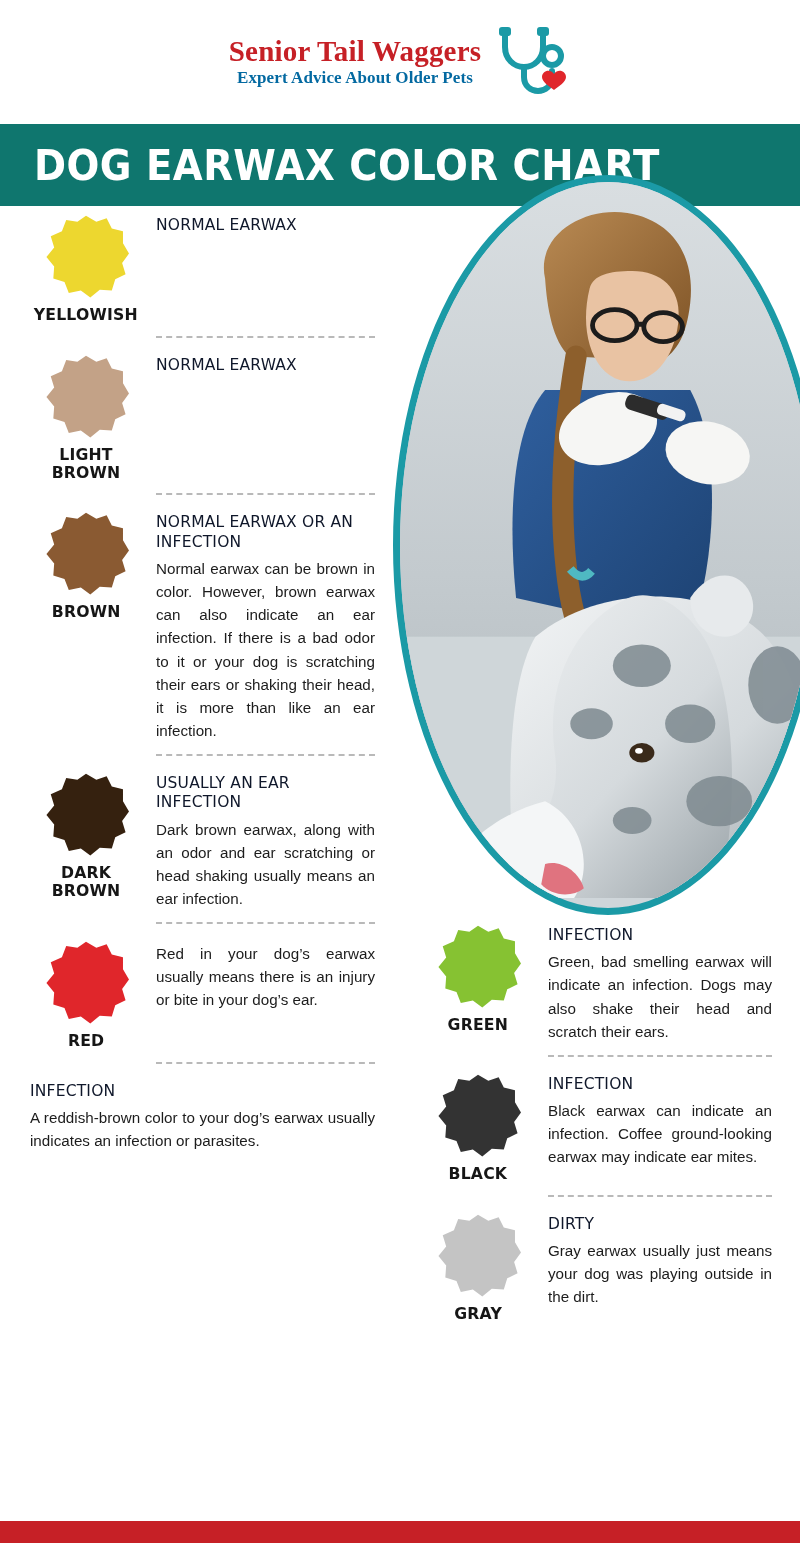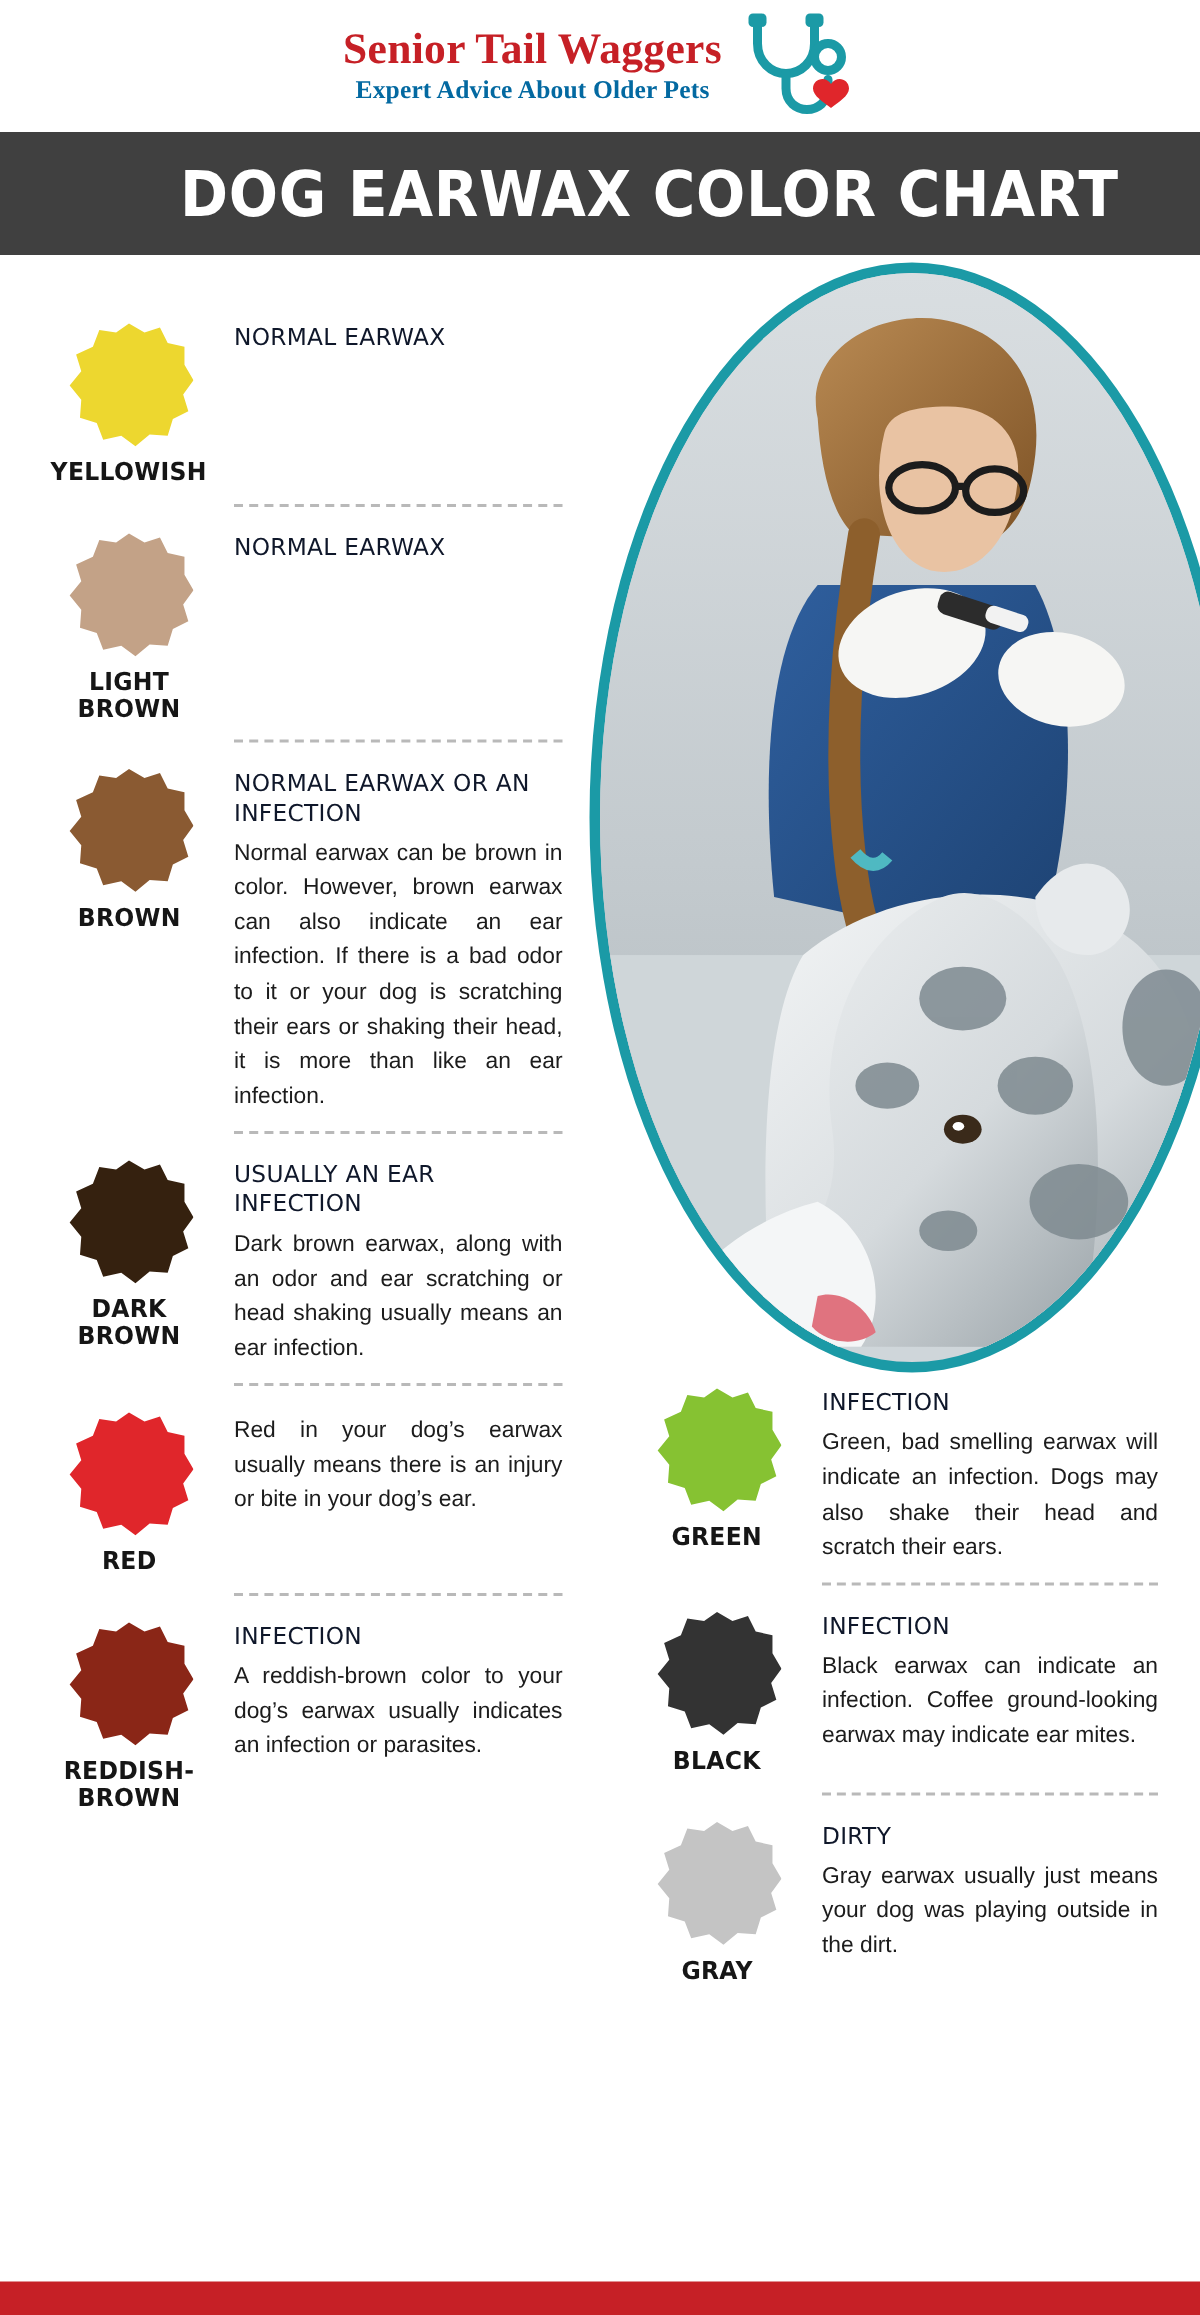--- a/index.html
+++ b/index.html
@@ -8,21 +8,21 @@
     width: 800px;
     height: 1543px;
     background: #ffffff;
     font-family: "Liberation Sans", sans-serif;
     position: relative;
     overflow: hidden;
   }
 
   
   .logo-block {
-    height: 88px;
+    height: 124px;
     display: flex;
     align-items: center;
     justify-content: center;
     flex-direction: column;
     position: relative;
   }
   .logo-inner {
     display: flex;
     align-items: center;
     gap: 8px;
@@ -41,27 +41,26 @@
     font-weight: bold;
     font-size: 17px;
     color: #0369a1;
     letter-spacing: 0.1px;
     margin-top: 2px;
   }
   .steth { margin-left: 2px; }
 
   
   .title-bar {
-    background: #404040;
+    background: #0f766e;
     height: 82px;
     display: flex;
     align-items: center;
-    padding-left: 46px;
+    padding-left: 34px;
     position: relative;
-    justify-content: flex-end;
   }
   .title-bar h1 {
     margin: 0;
     color: #ffffff;
     font-family: "DejaVu Sans", sans-serif;
     font-weight: bold;
     font-size: 42px;
     letter-spacing: 0.5px;
     transform: scaleX(0.92);
     transform-origin: left center;
@@ -331,28 +330,20 @@
       </div>
       <div class="swatch-label">RED</div>
     </div>
     <div class="text-cell">
       <div class="item-body">Red in your dog’s earwax usually means there is an injury or bite in your dog’s ear.</div>
     </div>
   </div>
   <div class="divider"></div>
 
   <div class="row">
-    <div class="swatch-cell">
-      <div class="blob">
-        <svg width="86" height="86" viewBox="0 0 100 100">
-          <path d="M50 2 L62 9 L74 5 L80 17 L93 20 L93 34 L100 46 L92 57 L96 70 L84 76 L80 89 L66 88 L55 97 L44 89 L30 92 L25 79 L12 75 L13 61 L4 50 L13 39 L9 26 L22 20 L27 7 L40 9 Z" fill="#8a2617"></path>
-        </svg>
-      </div>
-      <div class="swatch-label">REDDISH- BROWN</div>
-    </div>
     <div class="text-cell">
       <div class="item-title">INFECTION</div>
       <div class="item-body">A reddish-brown color to your dog’s earwax usually indicates an infection or parasites.</div>
     </div>
   </div>
 
 </div>
 
 <div class="col-right">
 

